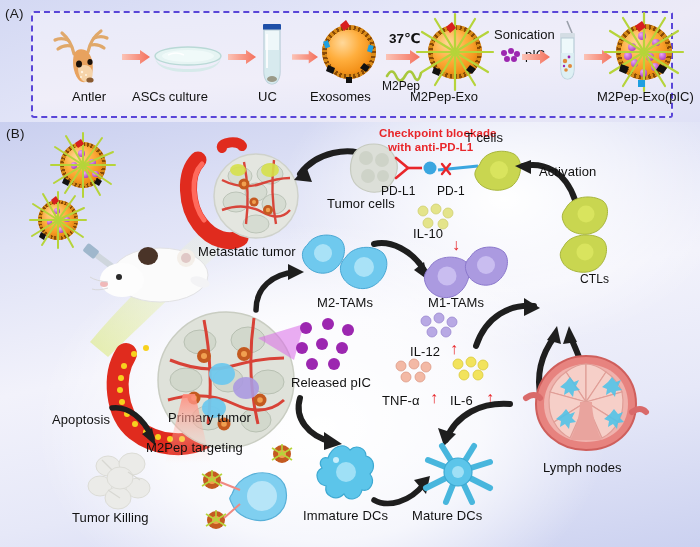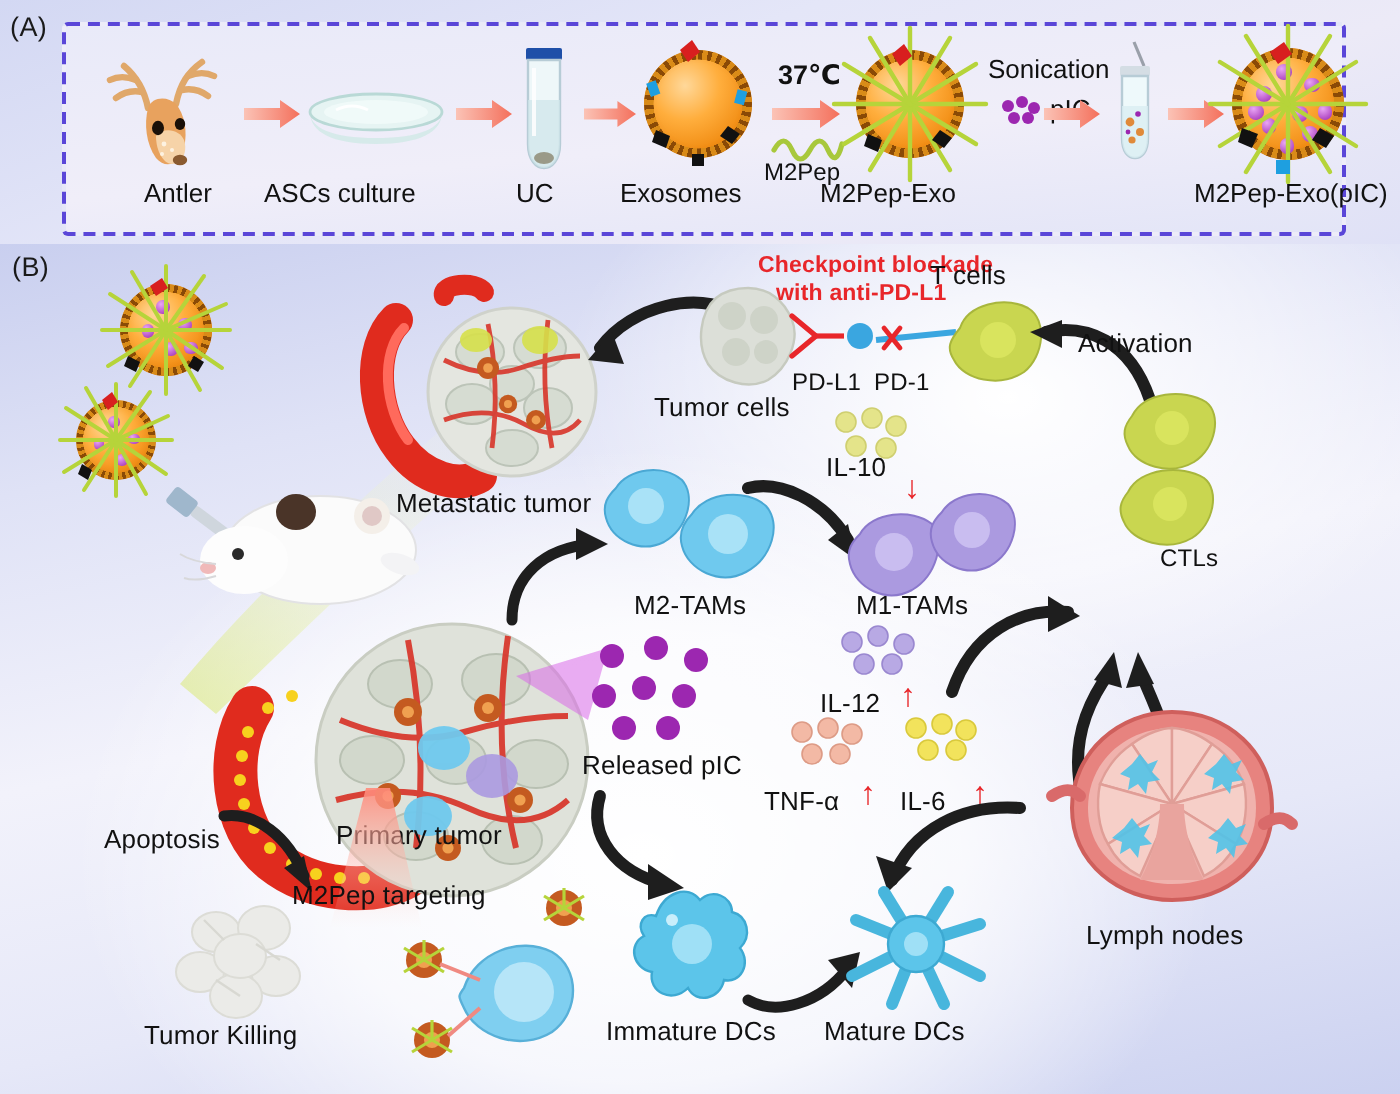--- a/index.html
+++ b/index.html
@@ -431,21 +431,21 @@
     <div class="lbl" style="left:379px;top:5px;color:#e8262a;font-weight:bold;font-size:11.5px;">Checkpoint blockade</div>
     <div class="lbl" style="left:388px;top:19px;color:#e8262a;font-weight:bold;font-size:11.5px;text-align:right;">with anti-PD-L1</div>
 
     <svg style="position:absolute;left:392px;top:32px" width="110" height="34" viewBox="0 0 110 34">
       <path d="M4 4 L16 14 L4 24" stroke="#e8262a" stroke-width="2.6" fill="none" stroke-linecap="round"></path>
       <path d="M16 14 L30 14" stroke="#e8262a" stroke-width="2.6"></path>
       <circle cx="38" cy="14" r="6.5" fill="#3aa6e0"></circle>
       <path d="M46 16 L86 12" stroke="#3aa6e0" stroke-width="3"></path>
       <path d="M50 10 L58 20 M58 10 L50 20" stroke="#e8262a" stroke-width="2.4" stroke-linecap="round"></path>
     </svg>
-    <div class="lbl" style="left:396px;top:62px;font-size:12px;">PD-L1</div>
+    <div class="lbl" style="left:381px;top:62px;font-size:12px;">PD-L1</div>
     <div class="lbl" style="left:437px;top:62px;font-size:12px;">PD-1</div>
 
     <div style="position:absolute;left:472px;top:26px;width:52px;height:44px;">
       <svg width="52" height="44" viewBox="0 0 52 44">
         <path d="M8 16 C12 4 30 0 42 6 C52 12 50 30 40 38 C28 46 10 42 5 32 C1 26 3 22 8 16Z" fill="#c9d650" stroke="#a8b63c" stroke-width="1"></path>
         <circle cx="27" cy="22" r="9" fill="#d9e45e"></circle>
       </svg>
     </div>
     <div class="lbl" style="left:465px;top:8px;font-size:13px;">T cells</div>
 

